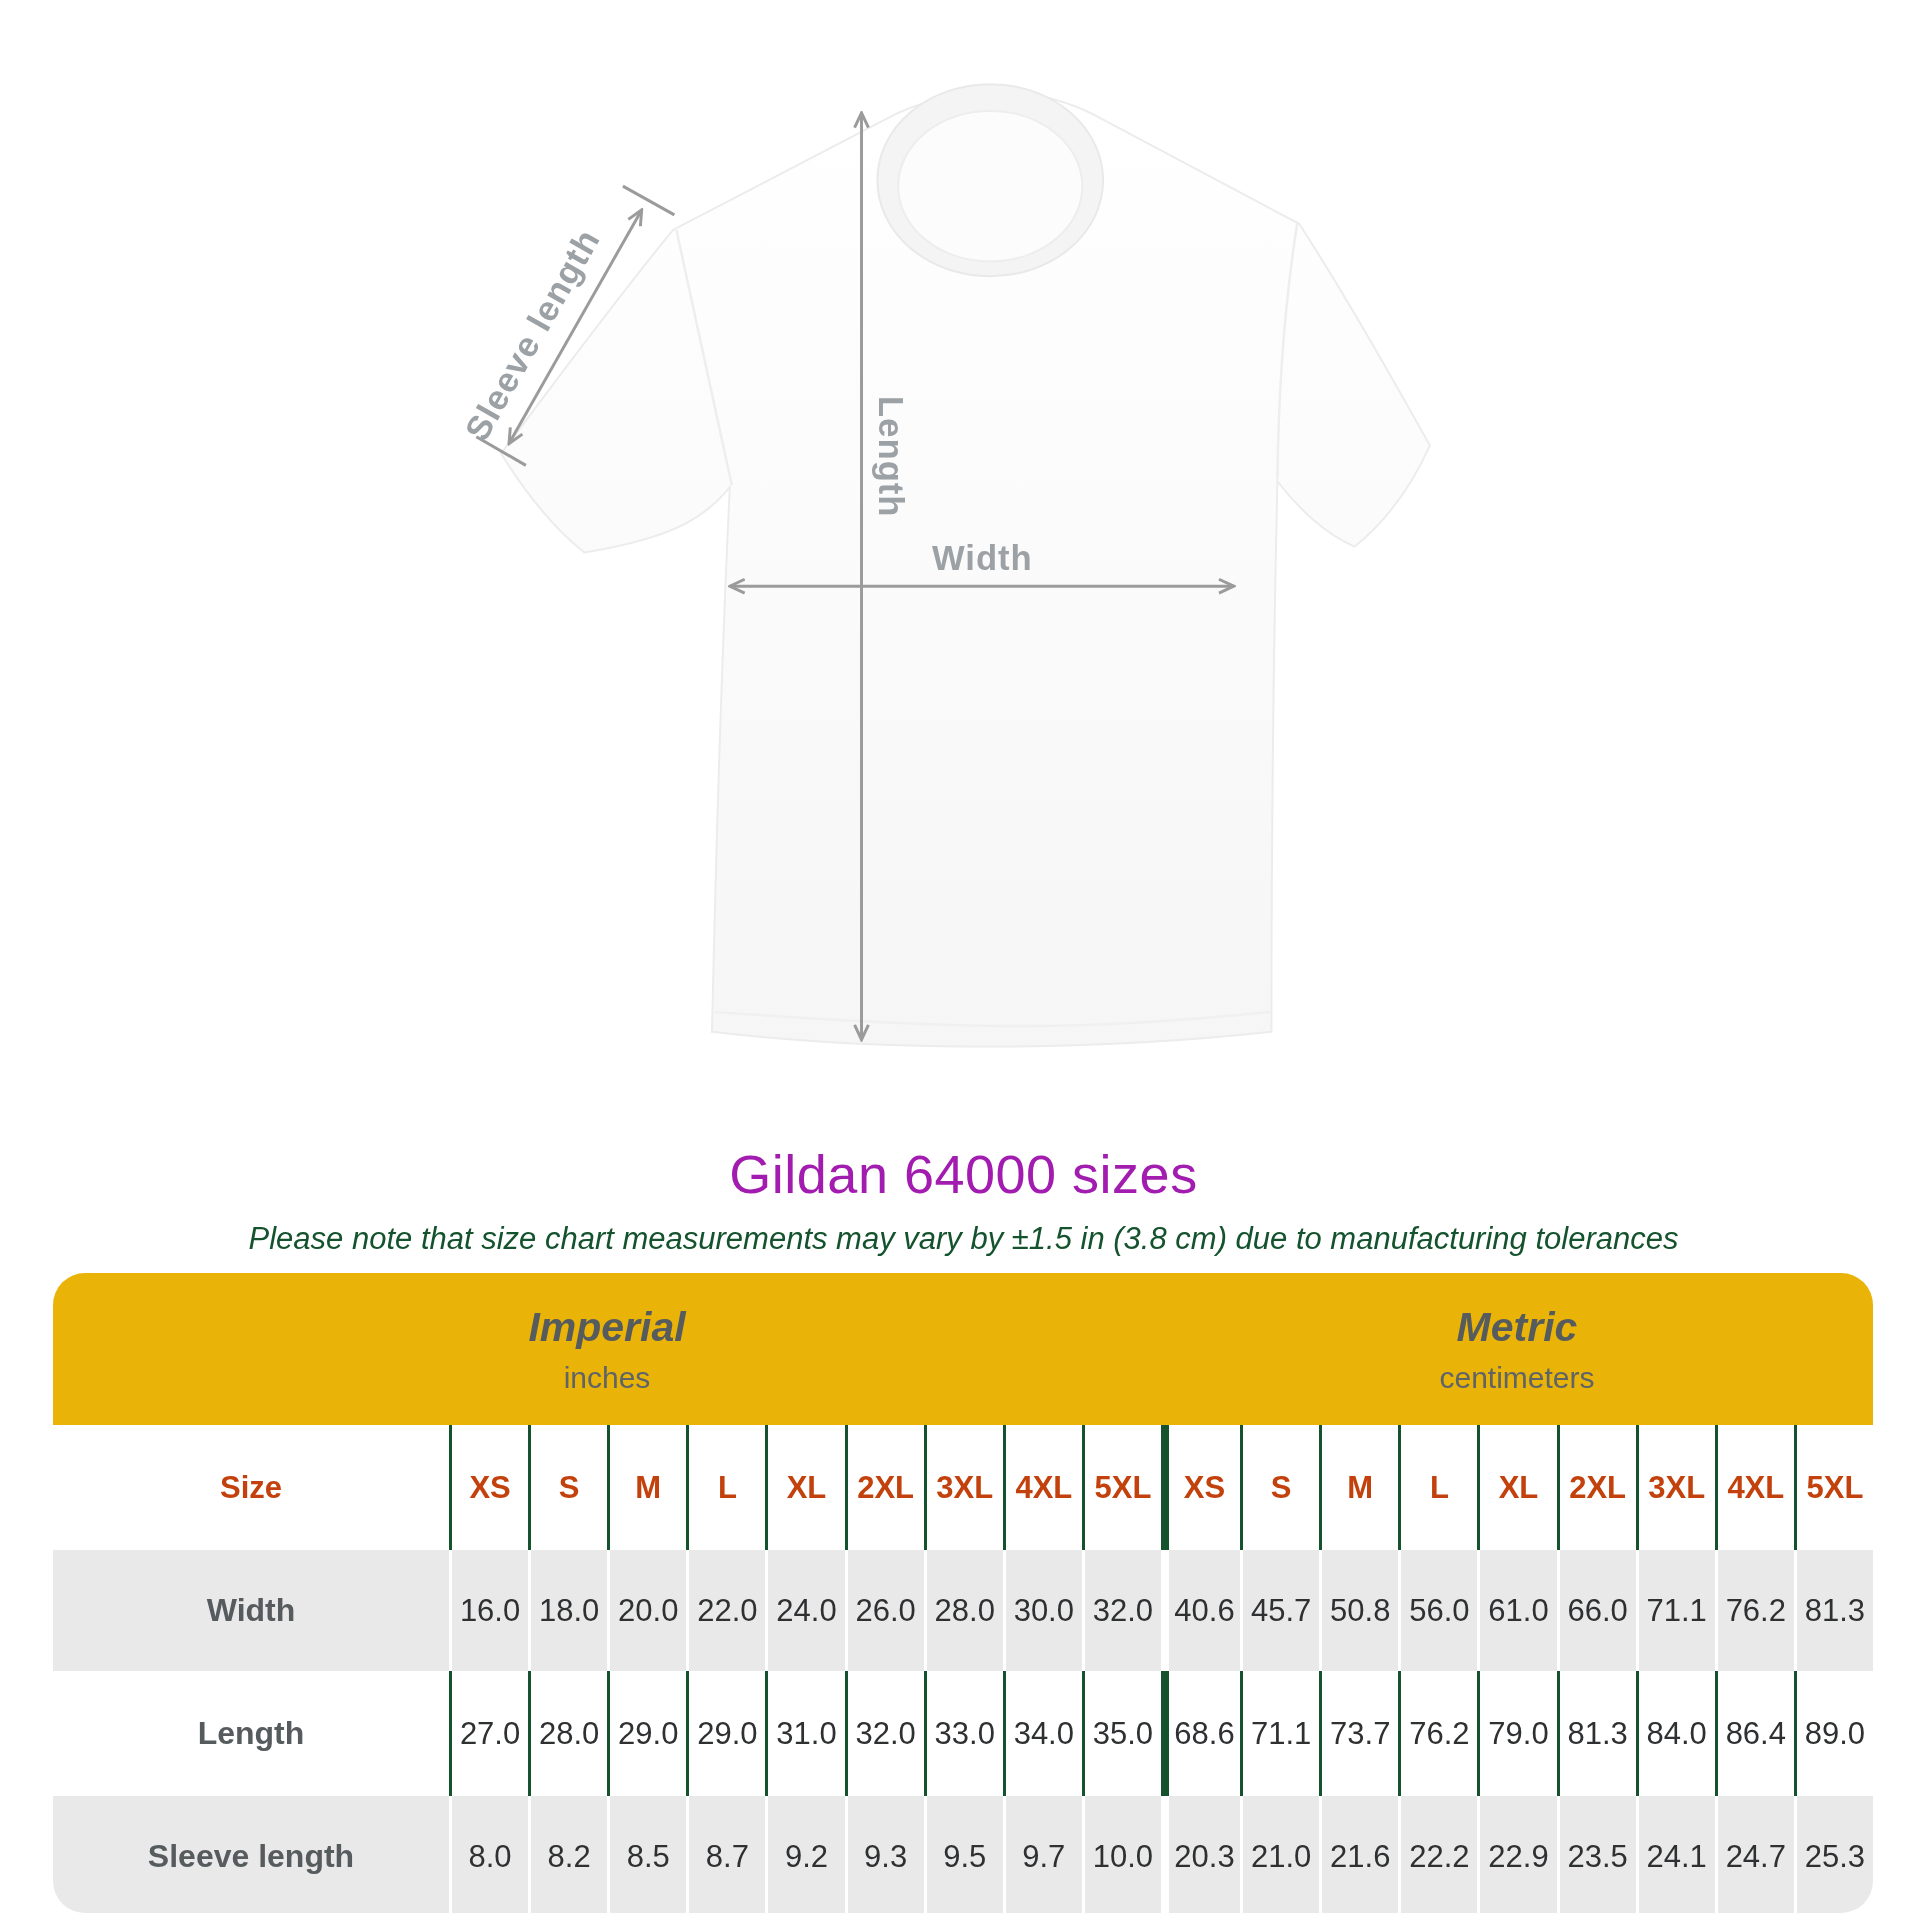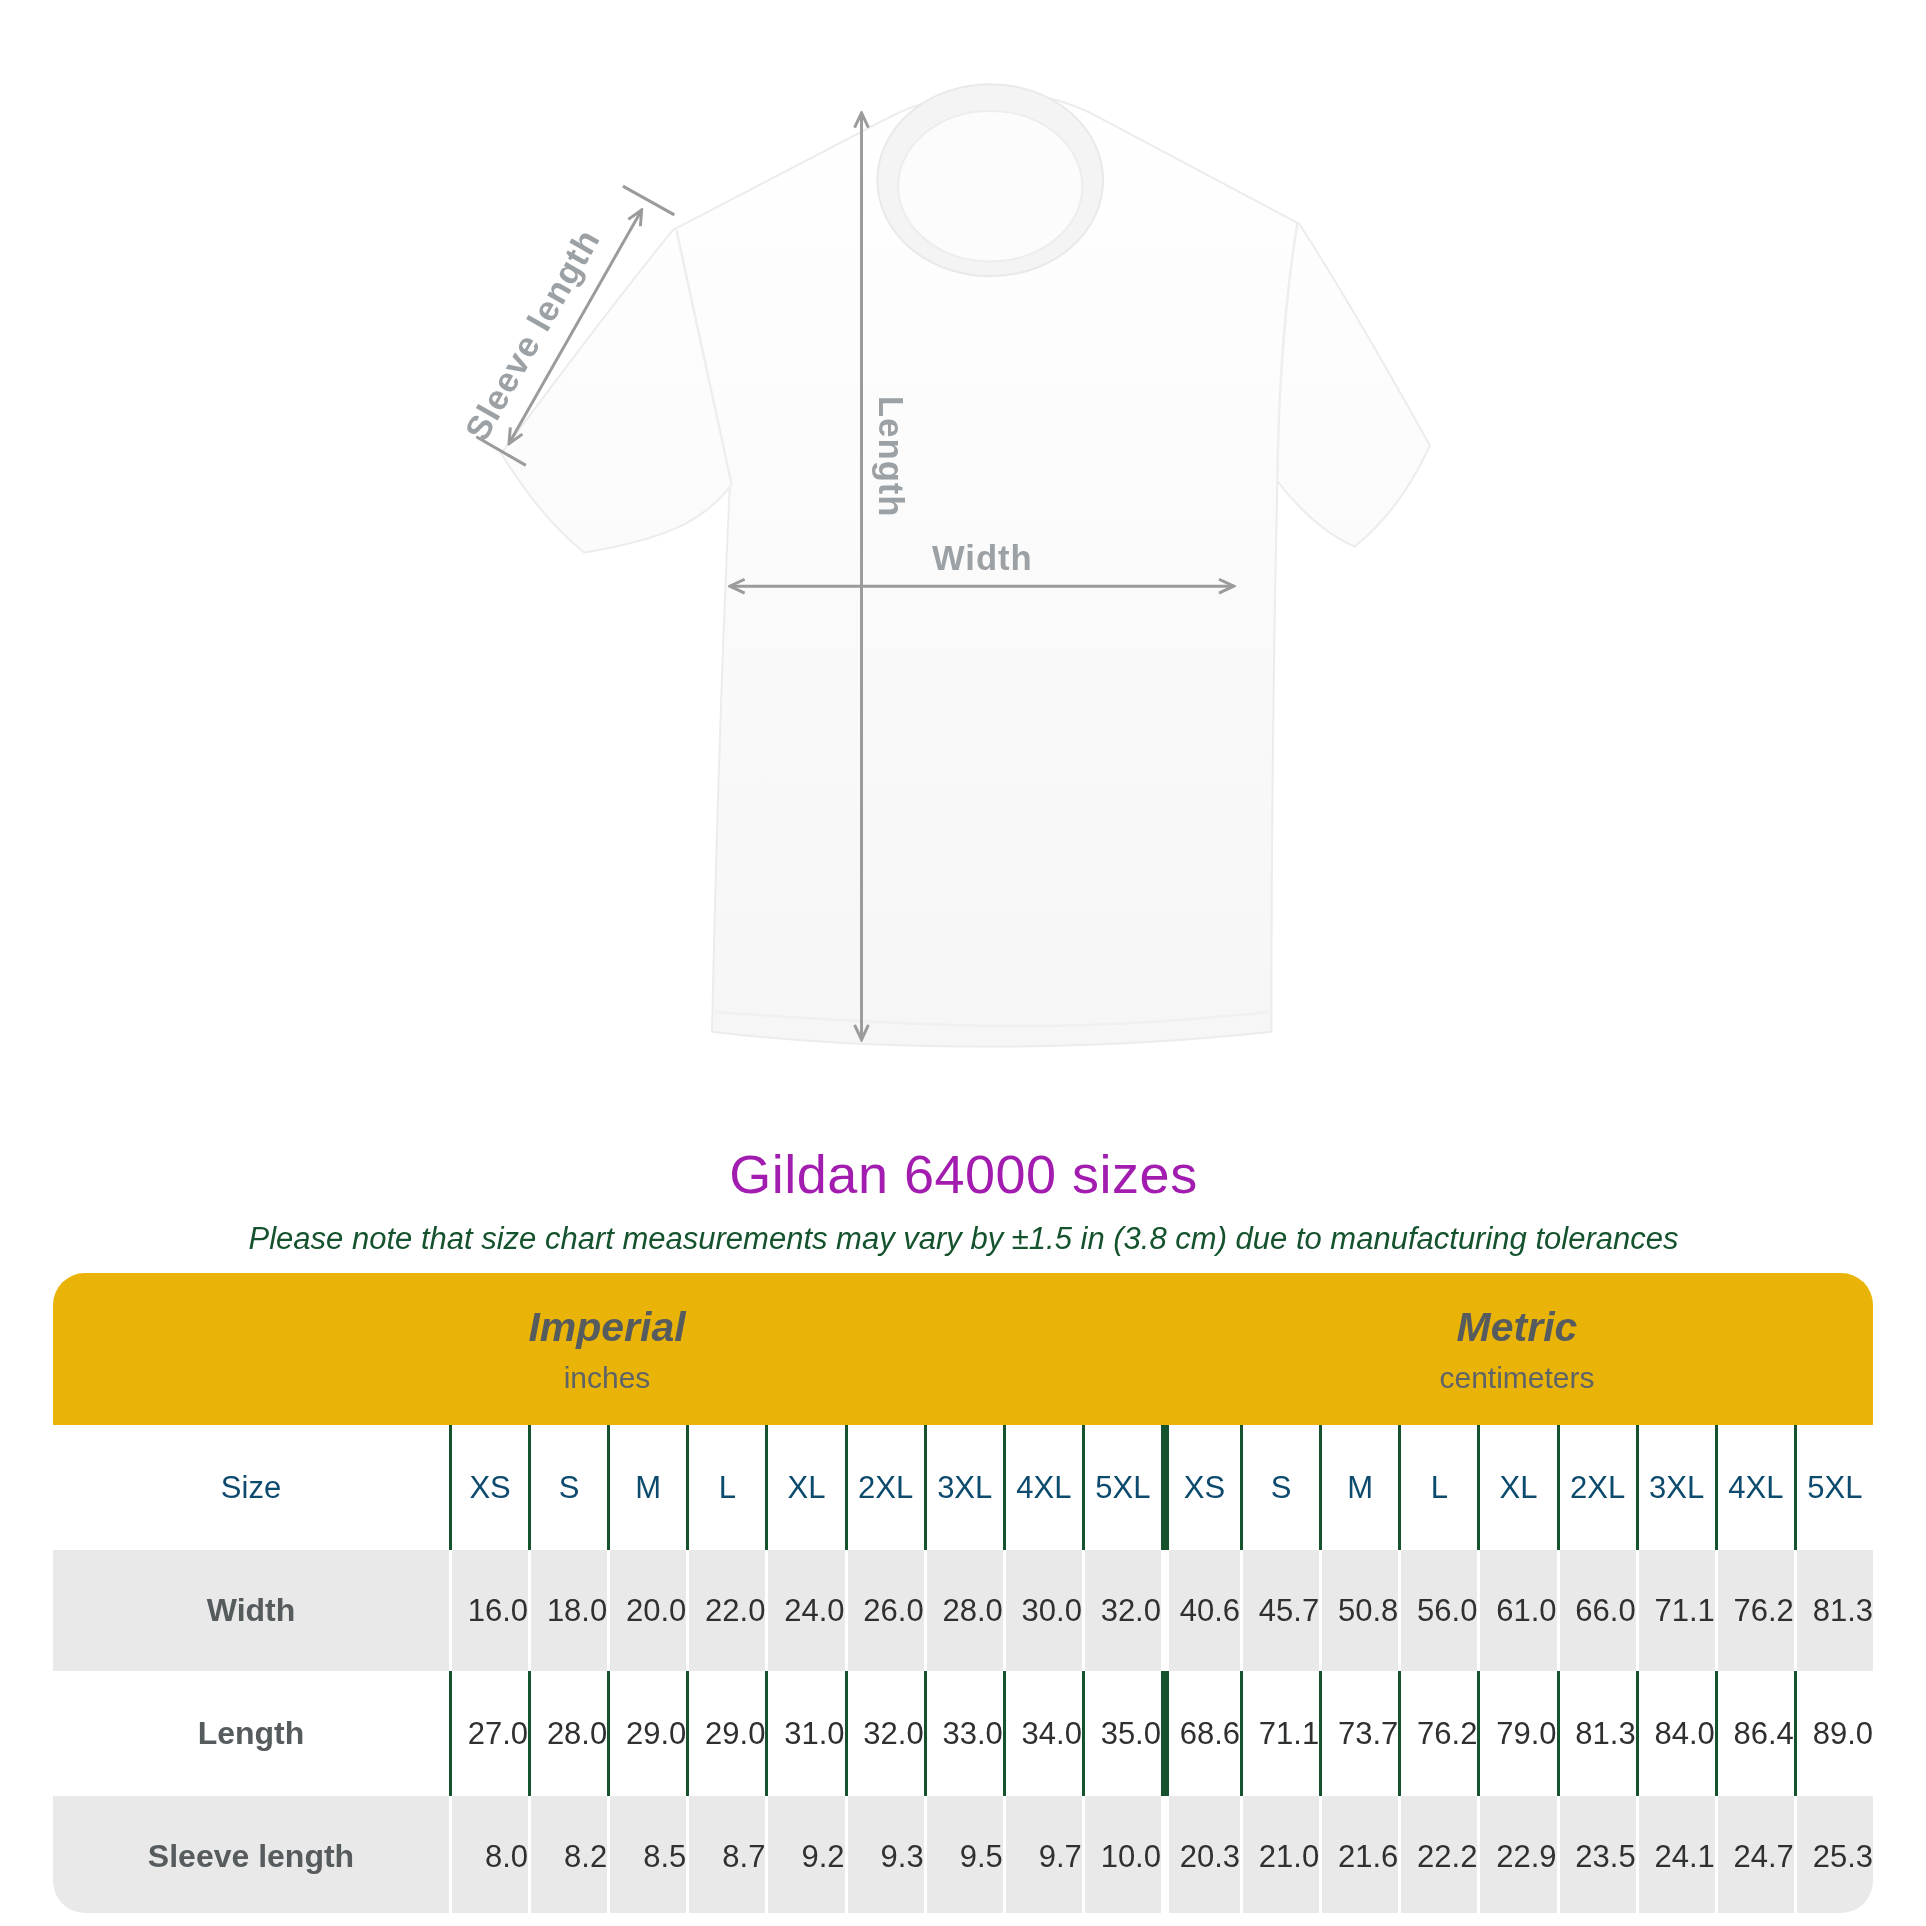--- a/index.html
+++ b/index.html
@@ -42,23 +42,23 @@
   .group-unit { font-size:30px; color:#5f6467; margin-top:10px; }
 
   .row-white td { background:#ffffff; height:125px; }
   .row-gray  td { background:#e9e9e9; height:121px; }
 
   .row-white td.sep { border-left:3px solid #14532d; }
   .row-gray  td.sep { border-left:3px solid #ffffff; }
   .row-white td.sep-wide { border-left-width:8px; }
   .row-gray  td.sep-wide { border-left-width:8px; }
 
-  .head-cell  { font-size:31px; font-weight:normal; color:#0c4a6e; }
+  .head-cell  { font-size:31px; font-weight:bold; color:#c2410c; }
   .label-cell { font-size:32px; font-weight:bold; color:#565b5e; }
-  .value-cell { font-size:31px; font-weight:normal; color:#2e3032;text-align:right; }
+  .value-cell { font-size:31px; font-weight:normal; color:#2e3032; }
 </style>
 </head>
 <body>
 
 <div class="page">
 
   <svg class="diagram" width="1927" height="1109" viewBox="0 0 1946 1120">
     <defs>
       <linearGradient id="bodyGrad" x1="0" y1="0" x2="0" y2="1">
         <stop offset="0" stop-color="#ffffff"></stop>

